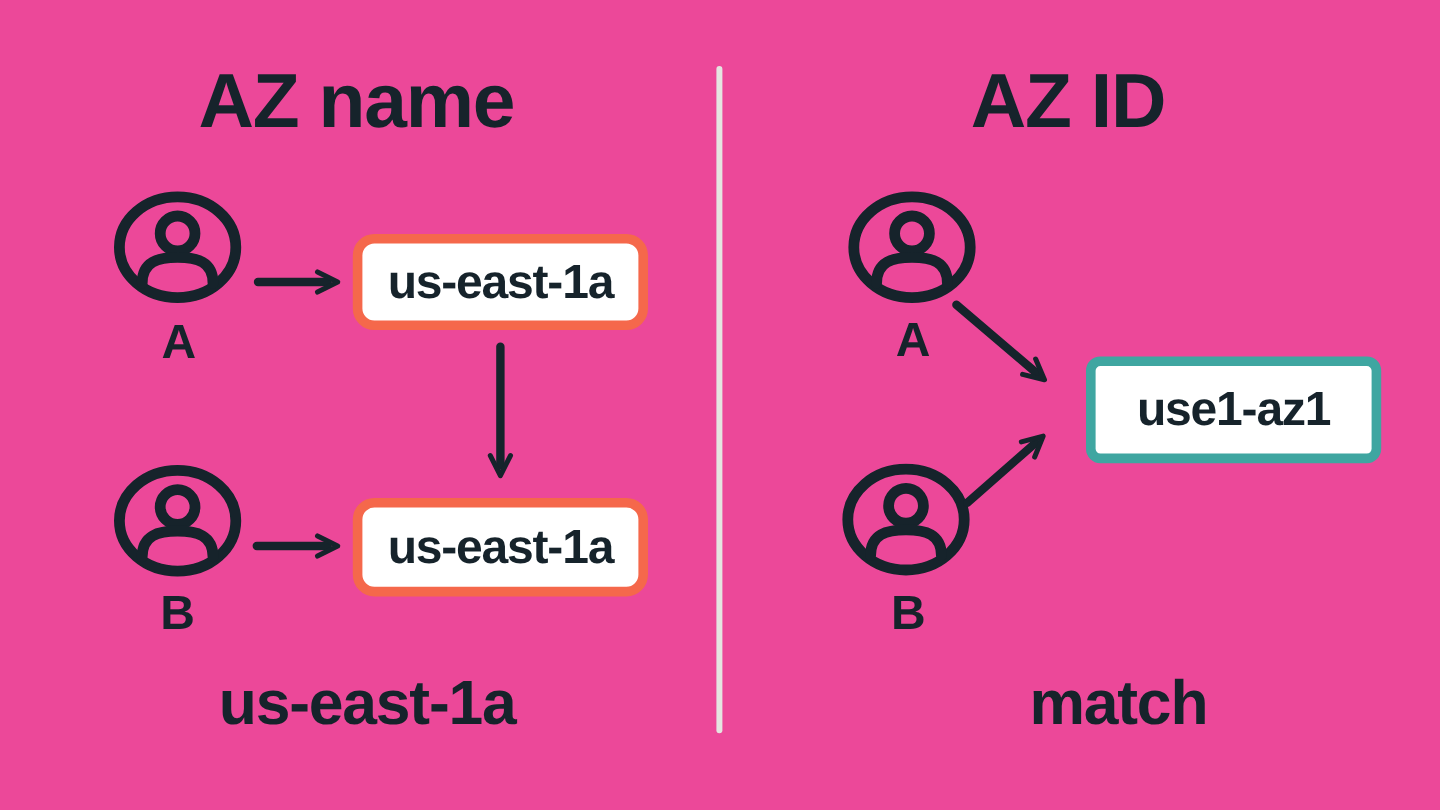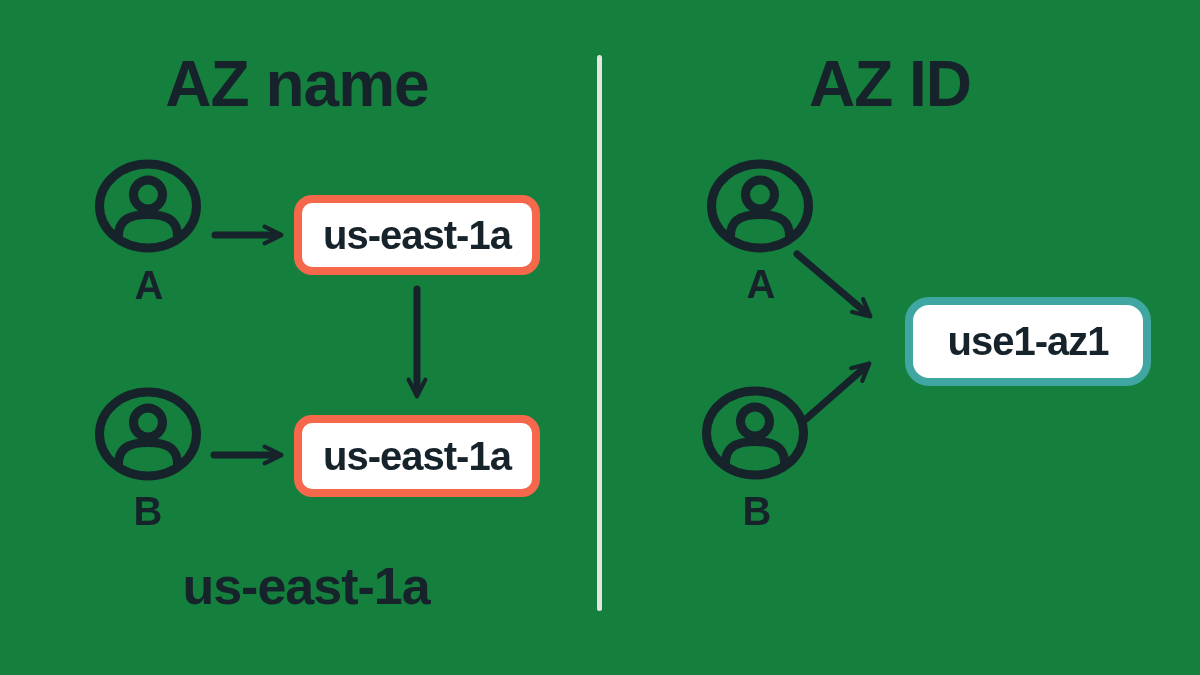--- a/index.html
+++ b/index.html
@@ -42,21 +42,21 @@
     border-radius: 18px;
     display: flex;
     align-items: center;
     justify-content: center;
     font-size: 40px;
     font-weight: bold;
     color: #16232B;
     letter-spacing: -1px;
     white-space: nowrap;
   }
-  .az-box.teal { border-color: #3FA6A1; border-radius: 24px; }
+  .az-box.teal { border-color: #3FA6A1; border-radius: 12px; }
   .caption {
     width: 400px;
     height: 56px;
     line-height: 56px;
     text-align: center;
     font-size: 52px;
     font-weight: bold;
     color: #16232B;
     letter-spacing: -1px;
     white-space: nowrap;
@@ -71,21 +71,21 @@
     position: absolute;
     left: 0; top: 0;
     width: 1200px;
     height: 675px;
     pointer-events: none;
   }
 </style>
 </head>
 <body>
 
-<div id="diagram" style="background: #15803d;">
+<div id="diagram" style="background: #ec4899;">
 
   <div class="abs" style="left:0; top:0; width:600px; height:675px;">
 
     <div class="abs panel-title" style="left: 97px; top: 50px; width: 400px; color: rgb(22, 35, 43);">AZ name</div>
 
     <svg class="abs person-svg" style="left:94px; top:159px;" width="108" height="94" viewBox="0 0 108 94">
       <ellipse cx="54" cy="47" rx="48.5" ry="42" fill="none" stroke="#16232B" stroke-width="9"></ellipse>
       <circle cx="54" cy="35.5" r="14.5" fill="none" stroke="#16232B" stroke-width="9"></circle>
       <path d="M24.5 77 C24.5 59 38 55.5 54 55.5 C70 55.5 83.5 59 83.5 77" fill="none" stroke="#16232B" stroke-width="9" stroke-linecap="round"></path>
     </svg>
@@ -126,20 +126,21 @@
       <span>use1-az1</span>
     </div>
 
     <svg class="abs person-svg" style="left:86px; top:386px;" width="108" height="94" viewBox="0 0 108 94">
       <ellipse cx="54" cy="47" rx="48.5" ry="42" fill="none" stroke="#16232B" stroke-width="9"></ellipse>
       <circle cx="54" cy="35.5" r="14.5" fill="none" stroke="#16232B" stroke-width="9"></circle>
       <path d="M24.5 77 C24.5 59 38 55.5 54 55.5 C70 55.5 83.5 59 83.5 77" fill="none" stroke="#16232B" stroke-width="9" stroke-linecap="round"></path>
     </svg>
     <div class="abs user-label" style="left: 102px; top: 487px; color: rgb(22, 35, 43);">B</div>
 
+    <div class="abs caption" style="left: 117px; top: 558px; color: rgb(22, 35, 43);">match</div>
   </div>
 
   <svg class="arrow-layer" viewBox="0 0 1200 675">
     <defs>
       <marker id="ah" viewBox="0 0 12 12" refX="6" refY="6" markerWidth="3.6" markerHeight="3.6" orient="auto-start-reverse">
         <path d="M2 2 L10 6 L2 10" fill="none" stroke="#16232B" stroke-width="2" stroke-linecap="round" stroke-linejoin="round"></path>
       </marker>
     </defs>
     <line x1="215" y1="235" x2="273" y2="235" stroke="#16232B" stroke-width="7" stroke-linecap="round" marker-end="url(#ah)"></line>
     <line x1="417" y1="289" x2="417" y2="388" stroke="#16232B" stroke-width="7" stroke-linecap="round" marker-end="url(#ah)"></line>

